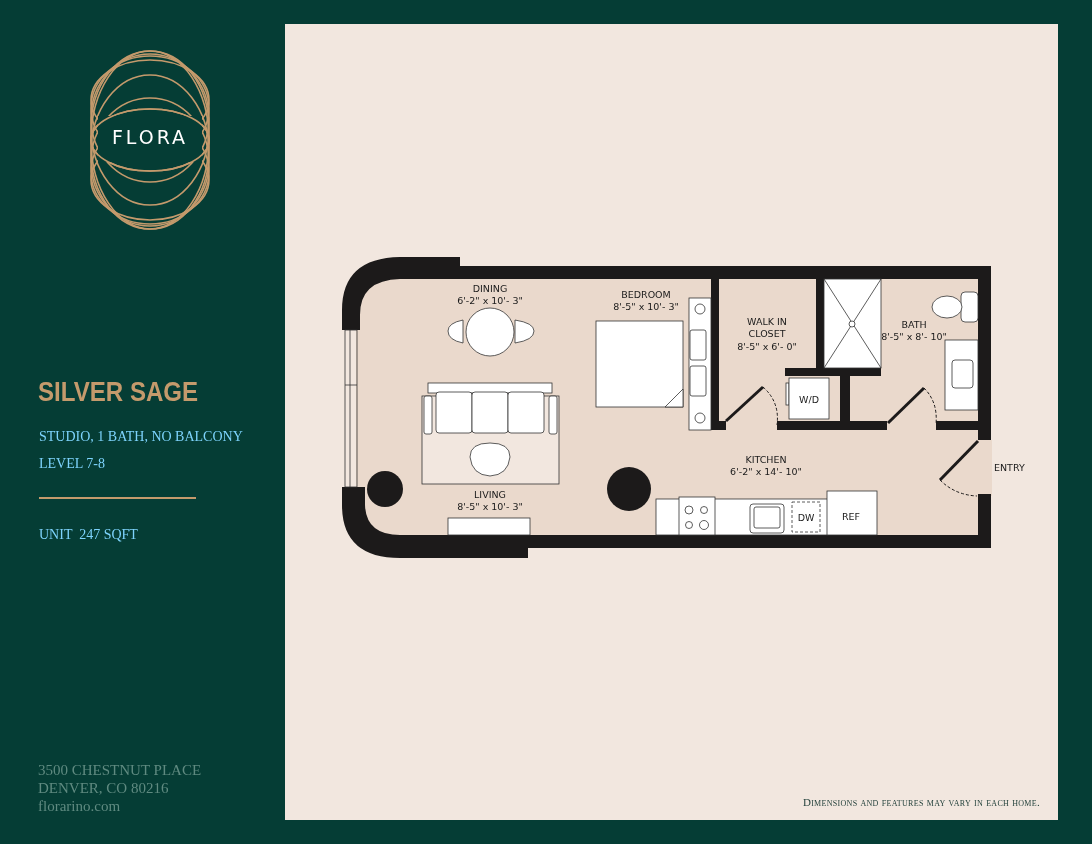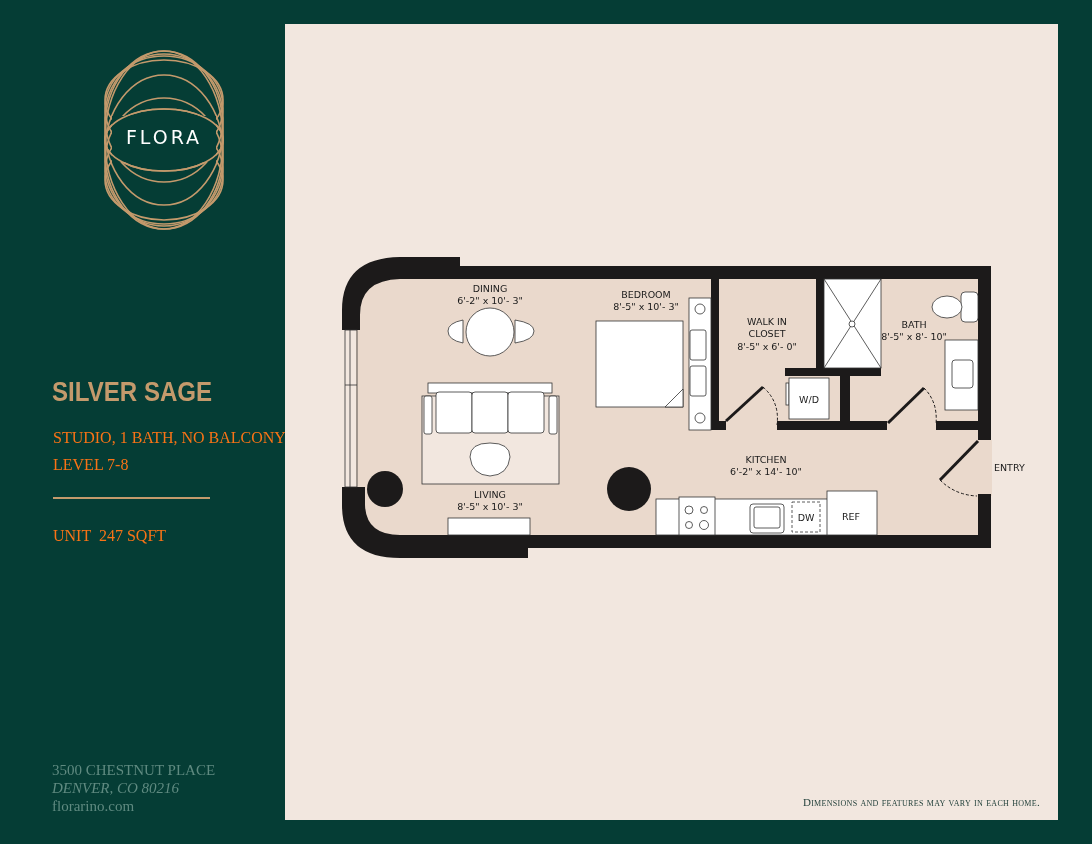--- a/index.html
+++ b/index.html
@@ -1,47 +1,47 @@
 <!DOCTYPE html>
 <html><head>
 <meta charset="utf-8">
 <style>
   html, body { margin: 0; padding: 0; }
   body {
     width: 1092px; height: 844px; position: relative; overflow: hidden;
     background: #053d35;
     font-family: "Liberation Serif", serif;
   }
-  .sidebar { position: absolute; left: 16px; top: 0; width: 295px; height: 652px; }
+  .sidebar { position: absolute; left: 2px; top: 0; width: 295px; height: 652px; }
   .logo { position: absolute; left: 86px; top: 48px; width: 124px; height: 184px; }
   .logo-text {
     position: absolute; left: 0; top: 78px; width: 124px; text-align: center;
     color: #ffffff; font-family: "DejaVu Sans", sans-serif; font-size: 19px;
     letter-spacing: 3px; font-weight: normal;
   }
   .unit-name {
     position: absolute; left: 36px; top: 376px; color: #c49a6c;
     font-family: "Liberation Sans", sans-serif; font-weight: bold; font-size: 28px;
     transform: scaleX(0.86); transform-origin: left top; letter-spacing: 0px;
   }
   .unit-spec {
-    position: absolute; left: 37px; color: #f97316; font-size: 16px;
+    position: absolute; left: 37px; color: #7dd3fc; font-size: 14px;
     font-family: "Liberation Serif", serif;
   }
   .spec-1 { top: 429px; }
   .spec-2 { top: 456px; }
   .gold-rule { position: absolute; left: 37px; top: 497px; width: 157px; height: 2px; background: #c49a6c; }
   .spec-3 { top: 527px; }
   .address {
     position: absolute; left: 36px; color: #5f8a80; font-size: 15px; line-height: 18px;
     font-family: "Liberation Serif", serif;
     text-align: right;
   }
   .addr-1 { top: 761px; }
-  .addr-2 { top: 779px; font-style: italic; }
+  .addr-2 { top: 779px; }
   .addr-3 { top: 797px; }
   .panel {
     position: absolute; left: 285px; top: 24px; width: 773px; height: 796px;
     background: #f2e7df;
   }
   .plan { position: absolute; left: 0; top: 0; }
   .disclaimer {
     position: absolute; right: 18px; bottom: 12px; color: #1d3c36;
     font-size: 11px; font-variant: small-caps; letter-spacing: 0.3px;
     font-family: "Liberation Serif", serif;

